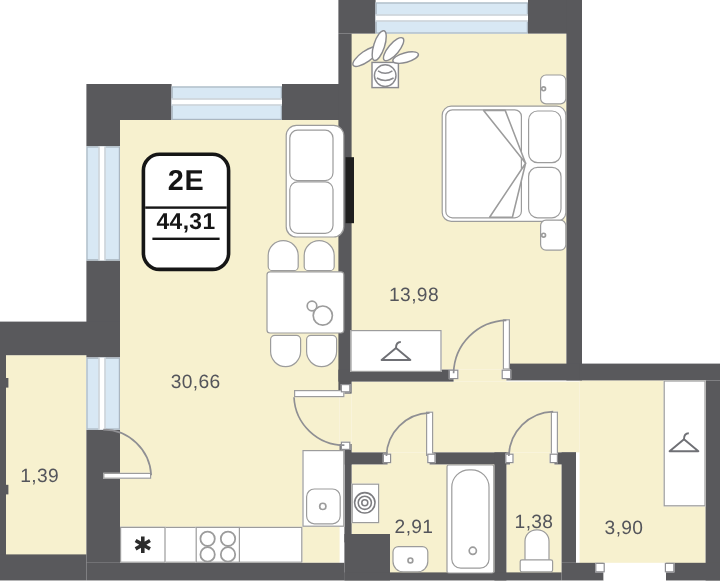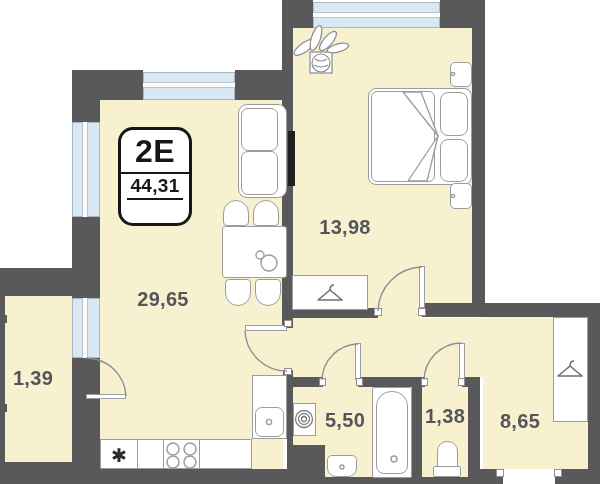--- a/index.html
+++ b/index.html
@@ -9,26 +9,26 @@
   html,body{margin:0;padding:0;background:#fff;}
   #plan{position:relative;width:600px;height:484px;background:#ffffff;overflow:hidden;
         font-family:"Liberation Sans",sans-serif;}
   .room{position:absolute;background:var(--floor);}
   .wall{position:absolute;background:var(--wall);}
   .win{position:absolute;background:var(--window);border:1px solid #aab6c0;box-sizing:border-box;}
   .winband-h{position:absolute;background:#fff;border-top:1px solid #b9c4cc;border-bottom:1px solid #b9c4cc;box-sizing:border-box;}
   .winband-v{position:absolute;background:#fff;border-left:1px solid #b9c4cc;border-right:1px solid #b9c4cc;box-sizing:border-box;}
   .furn{position:absolute;background:#fff;border:1.5px solid var(--line);box-sizing:border-box;}
   .jamb{position:absolute;background:#fff;border:1px solid #8f8f93;box-sizing:border-box;}
-  .rlabel{position:absolute;transform:translate(-50%,-50%);font-size:20px;font-weight:700;
-          color:var(--label);letter-spacing:.3px;white-space:nowrap;}
+  .rlabel{position:absolute;transform:translate(-50%,-50%);font-size:16px;font-weight:400;
+          color:var(--label);letter-spacing:.3px;white-space:nowrap;margin-top:20px;}
   #badge{position:absolute;left:118px;top:127px;width:74px;height:99px;background:#fff;
          border:3px solid var(--badge-ink);border-radius:15px;box-sizing:border-box;
          display:flex;flex-direction:column;align-items:center;}
-  #badge .type{font-size:32px;font-weight:700;color:var(--badge-ink);line-height:42px;letter-spacing:.5px;}
+  #badge .type{font-size:24px;font-weight:700;color:var(--badge-ink);line-height:42px;letter-spacing:.5px;}
   #badge .div{width:100%;border-top:2.5px solid var(--badge-ink);}
   #badge .num{font-size:19px;font-weight:700;color:var(--badge-ink);line-height:24px;letter-spacing:.3px;text-align:center;}
   #badge .num.first{border-bottom:2px solid var(--badge-ink);padding:0 3px;}
   .tv{position:absolute;background:#1f1f1f;}
   svg.overlay{position:absolute;left:0;top:0;pointer-events:none;}
   .glyph{position:absolute;transform:translate(-50%,-50%);color:#2b2b2b;font-size:19px;font-weight:400;}
 </style>
 </head>
 <body>
 
@@ -193,26 +193,26 @@
       <rect x="14" y="22" width="22" height="21"></rect>
       <ellipse cx="9" cy="17" rx="13" ry="4.5" transform="rotate(-35 9 17)"></ellipse>
       <ellipse cx="20" cy="8" rx="13" ry="4.5" transform="rotate(-72 20 8)"></ellipse>
       <ellipse cx="32" cy="11" rx="12" ry="4.5" transform="rotate(-50 32 11)"></ellipse>
       <ellipse cx="42" cy="18" rx="11" ry="4" transform="rotate(-15 42 18)"></ellipse>
       <circle cx="25" cy="33" r="9"></circle>
       <path fill="none" d="M 19 29 Q 25 33 31 29 M 18 35 Q 25 39 32 35"></path>
     </g>
   </svg>
 
-  <div class="rlabel" style="left:163px;top:299px">29,65</div>
+  <div class="rlabel" style="left:163px;top:299px">30,66</div>
   <div class="rlabel" style="left:345px;top:227px">13,98</div>
   <div class="rlabel" style="left:33px;top:378px">1,39</div>
-  <div class="rlabel" style="left:345px;top:420px">5,50</div>
+  <div class="rlabel" style="left:345px;top:420px">2,91</div>
   <div class="rlabel" style="left:445px;top:416px">1,38</div>
-  <div class="rlabel" style="left:520px;top:421px">8,65</div>
+  <div class="rlabel" style="left:520px;top:421px">3,90</div>
 
   <div id="badge">
     <div class="type">2E</div>
     <div class="div"></div>
     <div class="num first">44,31</div>
   </div>
 
 </div>
 
 </body></html>

